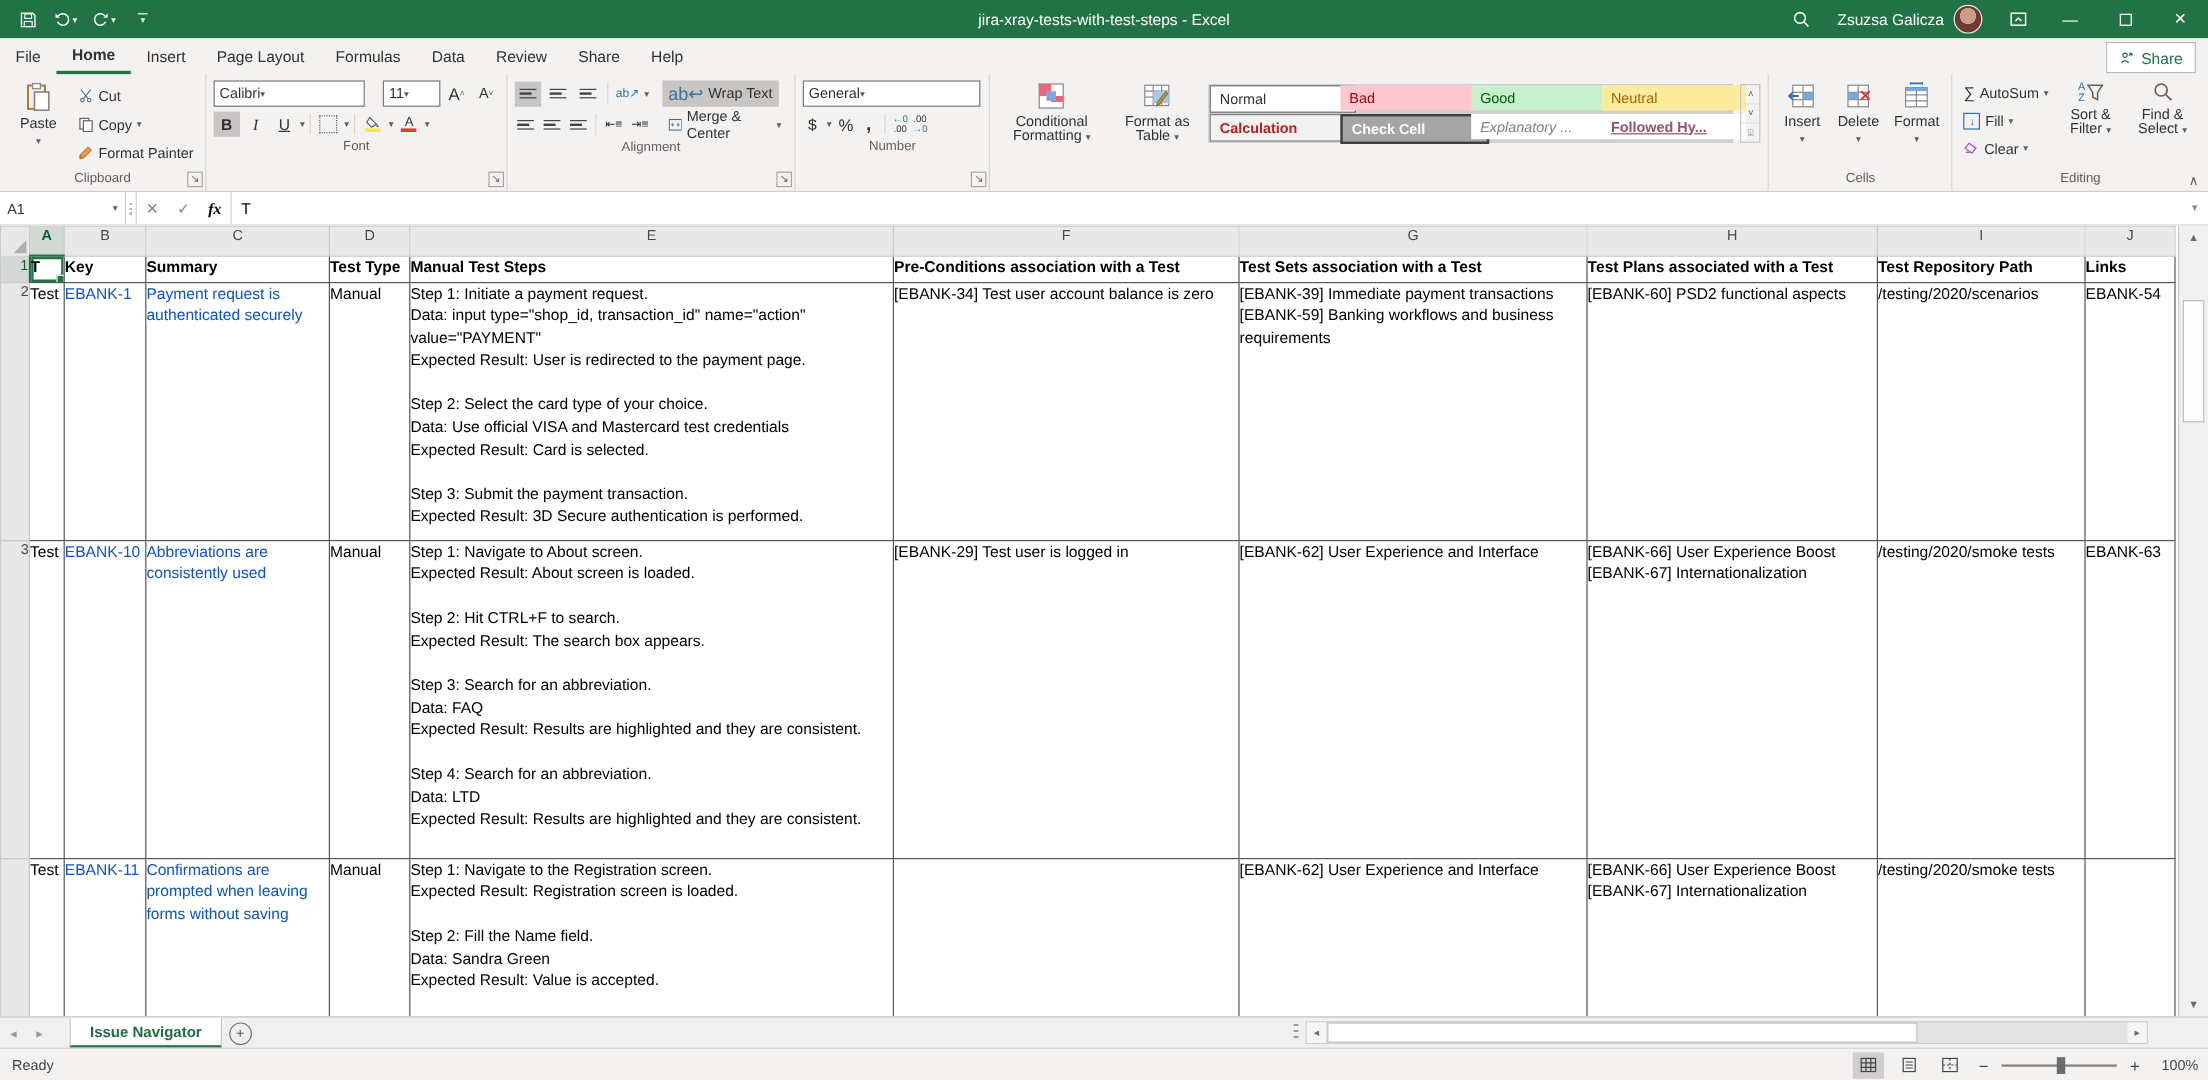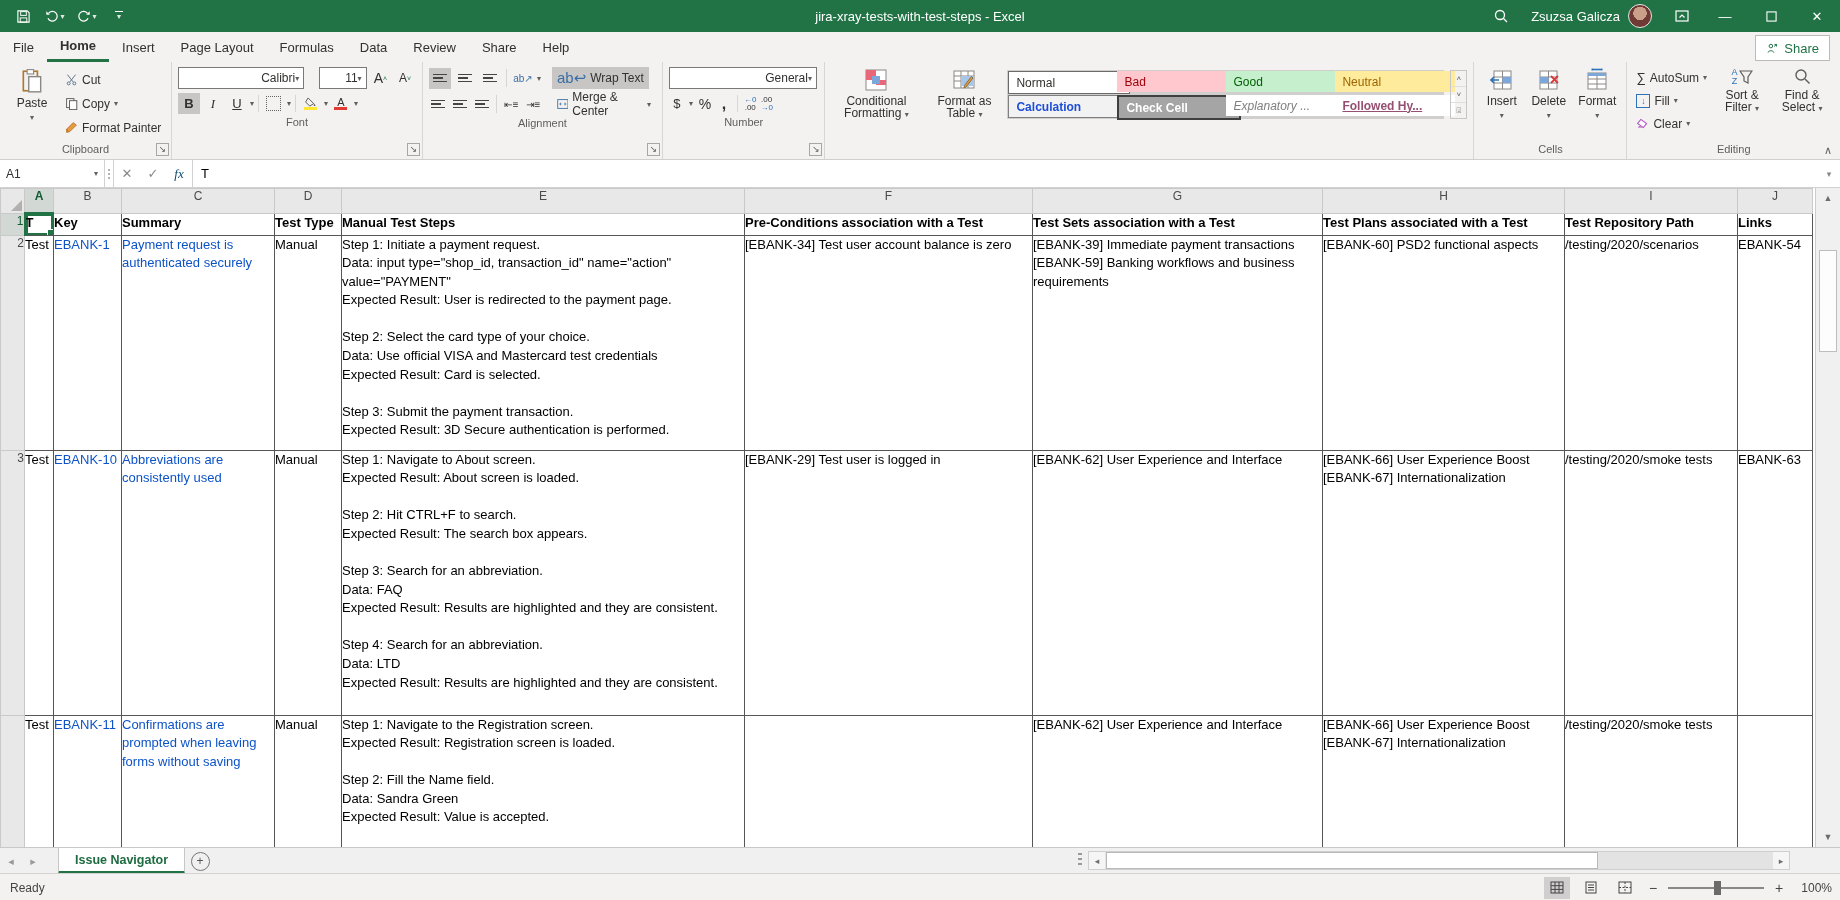--- a/index.html
+++ b/index.html
@@ -36,51 +36,51 @@
   .rlabel{height:18px;text-align:center;font-size:11px;color:#605e5c;line-height:16px;}
   .launcher{position:absolute;right:2px;bottom:3px;font-size:9px;color:#605e5c;border:1px solid #a8a6a4;
             width:11px;height:11px;line-height:10px;text-align:center;}
   .bb{display:flex;flex-direction:column;align-items:center;justify-content:flex-start;
       padding:3px 4px;gap:3px;text-align:center;line-height:12px;font-size:12px;color:#323130;}
   .bb .chev{font-size:8px;color:#605e5c;}
   .sb{display:flex;align-items:center;gap:4px;height:21px;padding:0 3px;font-size:12px;white-space:nowrap;}
   .chev{font-size:8px;color:#605e5c;}
   .colstack{display:flex;flex-direction:column;justify-content:flex-start;}
   .sel-box{border:1px solid #7b7977;background:#fff;height:20px;display:flex;align-items:center;
-           justify-content:flex-end;padding:0 4px;font-size:12px;}
+           justify-content:flex-start;padding:0 4px;font-size:12px;}
   .fbtn{width:22px;height:21px;display:flex;align-items:center;justify-content:center;font-size:13px;}
   .fbtn.active, .tgl.active{background:#c8c6c4;}
   .tgl{display:flex;align-items:center;gap:4px;height:22px;padding:0 5px;font-size:12px;}
   .alni{display:inline-flex;flex-direction:column;gap:2px;width:14px;}
   .alni i{display:block;height:1.5px;background:#444;}
   .alni.top i:nth-child(1){width:100%}.alni.top i:nth-child(2){width:70%}.alni.top i:nth-child(3){width:100%}
   .vdiv{width:1px;background:#d8d6d4;align-self:stretch;margin:2px 2px;}
   .chip{width:106px;height:21px;font-size:12px;display:flex;align-items:center;padding:0 7px;background:#fff;}
   .chip0{border:1px solid #6a6a6a;outline:1px solid #fff;outline-offset:-3px;font-weight:400;}
   .chip1{background:#ffc7ce;color:#9c0006;}
   .chip2{background:#c6efce;color:#006100;}
   .chip3{background:#ffeb9c;color:#9c6500;}
-  .chip4{background:#f2f2f2;color:#1d4ed8;border:1px solid #7f7f7f;font-weight:bold;}
+  .chip4{background:#f2f2f2;color:#b91c1c;border:1px solid #7f7f7f;font-weight:bold;}
   .chip5{background:#a5a5a5;color:#fff;border:2px solid #3f3f3f;font-weight:bold;}
   .chip6{color:#7f7f7f;font-style:italic;}
   .chip7{color:#954f72;text-decoration:underline;font-weight:bold;}
   .gal{display:grid;grid-template-columns:repeat(4,108px);grid-auto-rows:23px;gap:1px;border:1px solid #d1cfcd;background:#d1cfcd;padding:0;}
   .galscroll{display:flex;flex-direction:column;border:1px solid #c8c6c4;margin-left:2px;}
   .galscroll span{width:15px;height:15px;display:flex;align-items:center;justify-content:center;font-size:8px;color:#605e5c;border-bottom:1px solid #e1dfdd;}
   .decic{display:inline-flex;flex-direction:column;font-size:8px;line-height:8px;color:#333;align-items:center;}
   .decic b{color:#2b72b8;font-weight:normal;}
   .collapse-rib{position:absolute;right:8px;bottom:2px;color:#605e5c;font-size:11px;}
 
   
   .fbar{position:absolute;left:0;top:160px;width:1840px;height:27px;background:#fff;
         border-bottom:1px solid #d4d2d0;display:flex;align-items:stretch;}
   .namebox{width:92px;display:flex;align-items:center;justify-content:space-between;padding:0 6px;border-right:1px solid #d4d2d0;font-size:12px;}
   .dots3{width:8px;border-right:1px solid #d4d2d0;background:repeating-linear-gradient(#fff 0 2px,#b5b3b1 2px 4px) center/2px 14px no-repeat;}
   .fico{width:26px;display:flex;align-items:center;justify-content:center;color:#8a8886;font-size:13px;}
-  .fx{font-style:italic;font-family:"Liberation Serif","DejaVu Serif",serif;color:#0c4a6e;}
+  .fx{font-style:italic;font-family:"Liberation Serif","DejaVu Serif",serif;color:#000000;font-weight:bold;}
   .fval{flex:1;display:flex;align-items:center;padding-left:8px;border-left:1px solid #d4d2d0;font-size:13px;color:#000;}
   .fexp{width:22px;display:flex;align-items:center;justify-content:center;color:#8a8886;font-size:9px;}
 
   
   .gridwrap{position:absolute;left:0;top:188px;width:1816px;height:659px;overflow:hidden;background:#fff;}
   table.sheet{border-collapse:collapse;table-layout:fixed;width:1812px;}
   .sheet td{padding:0;vertical-align:top;overflow:hidden;}
   .hl{background:#e8e8e8;border:1px solid #c9c9c9;text-align:center;font-size:12px;color:#4a4a4a;height:23px;vertical-align:middle;}
   .hl.selcol{background:#d2d8d4;color:#0e5c2f;border-bottom:2px solid #217346;font-weight:bold;}
   .rn{background:#e8e8e8;border:1px solid #c9c9c9;text-align:right;vertical-align:bottom;font-size:12px;color:#4a4a4a;padding:0 4px 2px 0;}

